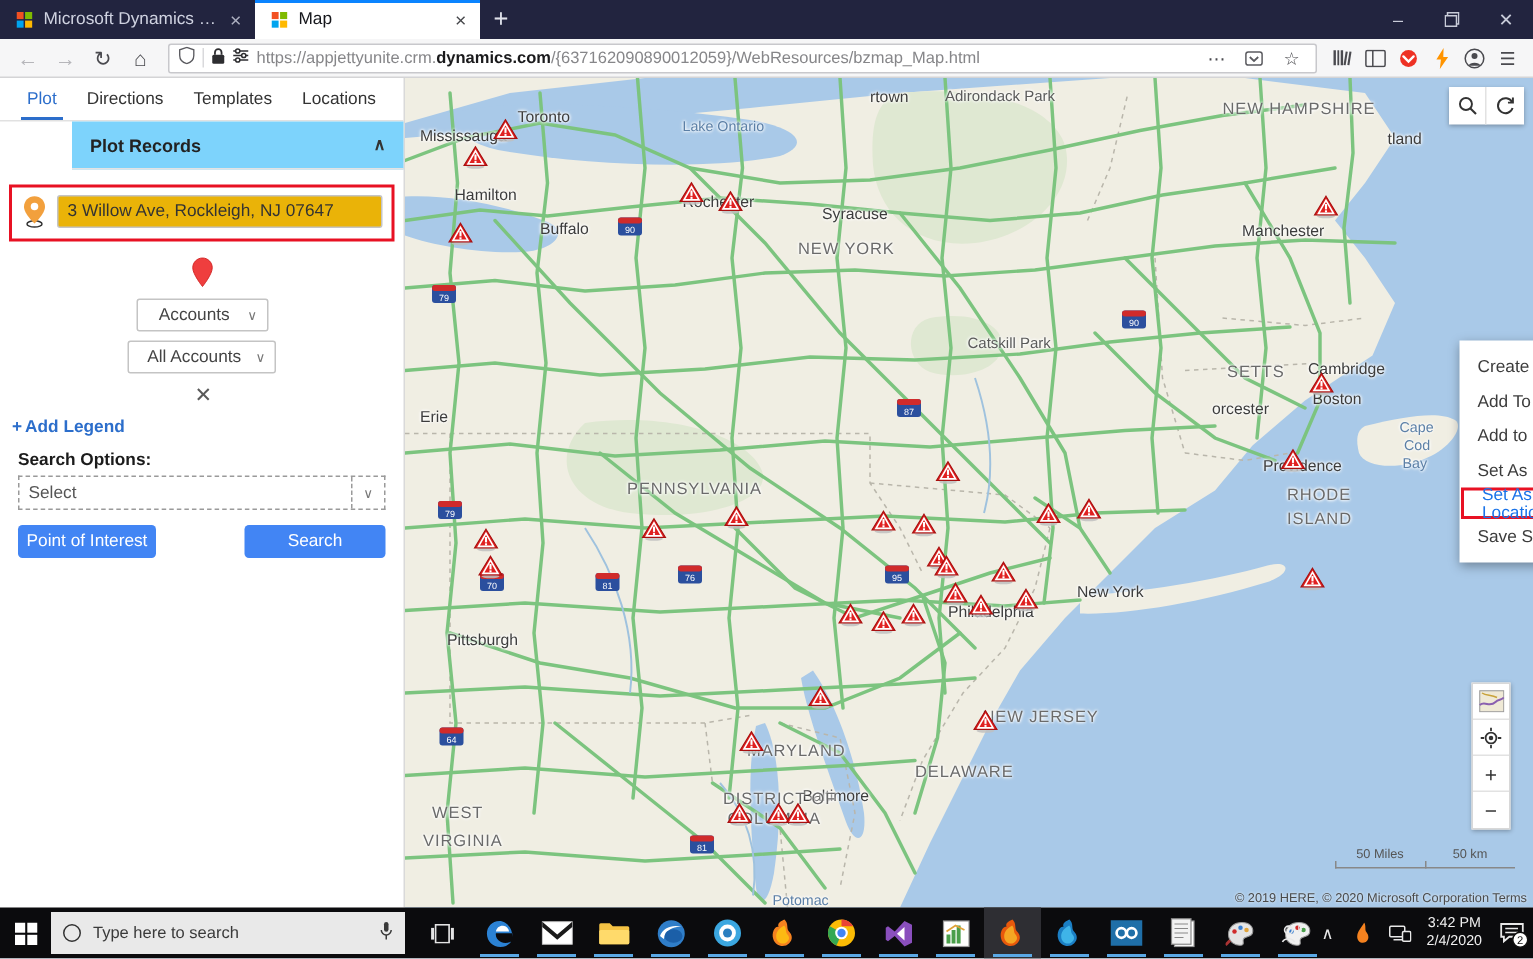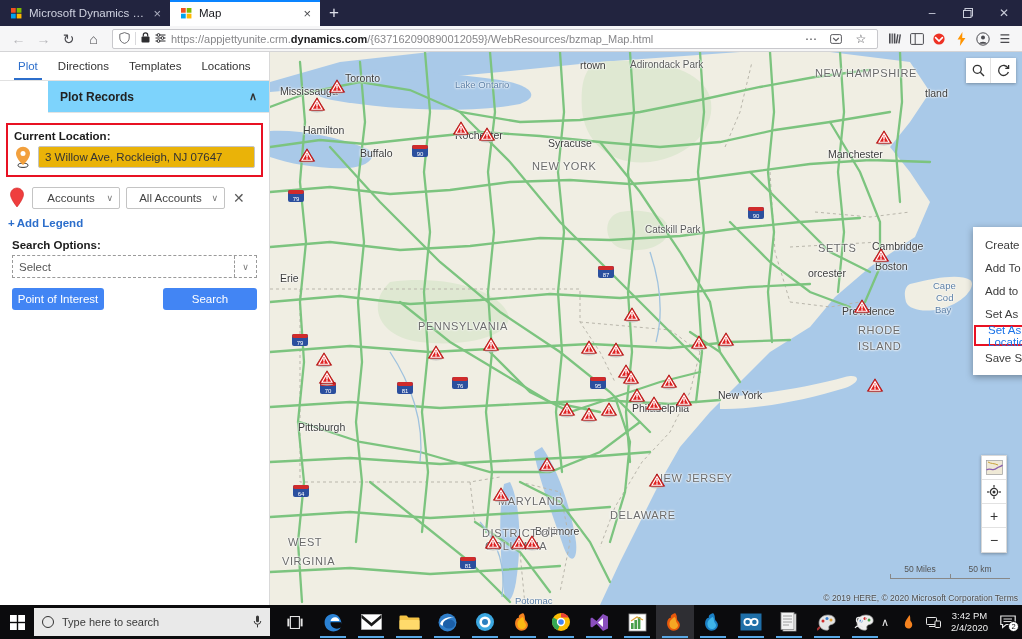--- a/index.html
+++ b/index.html
@@ -104,21 +104,21 @@
   .txtinput {
     flex: 1; height: 22px; border: 1px solid #c4c4c4; background: #eab308;
     font-size: 11.5px; color: #333; padding: 0 6px; display: flex; align-items: center;
     border-radius: 2px;
   }
 
   .entityrow { padding: 6px 8px 0 8px; }
   .entityhead { display: flex; align-items: center; font-size: 11.5px; font-weight: bold; color: #1b1b1b; }
   .clusterwrap { margin-left: auto; display: flex; align-items: center; gap: 5px; font-weight: normal; }
   .cb { width: 12px; height: 12px; border: 1px solid #9b9b9b; background: #fff; display: block; }
-  .selrow { display: flex; align-items: center; gap: 6px; margin-top: 4px; }
+  .selrow { display: flex; align-items: center; gap: 6px; margin-top: 4px; flex-direction: column; }
   .sel {
     height: 22px; border: 1px solid #c4c4c4; border-radius: 2px; background: #fff;
     display: flex; align-items: center; justify-content: center; position: relative;
     font-size: 11.5px; color: #444; padding: 0 18px 0 8px;
   }
   .sel .cv { position: absolute; right: 6px; font-size: 9px; color: #777; }
   .sel.w1 { width: 88px; }
   .sel.w2 { width: 99px; }
   .xbtn { color: #5a5a5a; font-size: 14px; margin-left: 2px; }
   .addlegend { color: #2c6ecb; font-size: 11.5px; padding: 8px 8px 0 8px; font-weight: bold; }
@@ -355,21 +355,20 @@
       <div class="ptabclose">✕</div>
     </div>
 
     <div class="sectionhead">
       <span>Plot Records</span>
       <span class="chev">∧</span>
     </div>
 
     <div class="panelbody">
       <div class="redbox">
-        <div class="lbl">Current Location:</div>
         <div class="locrow">
           <span class="pinwrap">
             <svg width="16" height="22" viewBox="0 0 16 22">
               <ellipse cx="8" cy="19.3" rx="5" ry="2.1" fill="none" stroke="#333" stroke-width="1"></ellipse>
               <path d="M8 0.8 C4.1 0.8 1 3.9 1 7.8 C1 12.6 8 19 8 19 C8 19 15 12.6 15 7.8 C15 3.9 11.9 0.8 8 0.8 Z" fill="#f2a03d"></path>
               <circle cx="8" cy="7.6" r="2.5" fill="#fff"></circle>
             </svg>
           </span>
           <div class="txtinput" placeholder="Enter location">3 Willow Ave, Rockleigh, NJ 07647</div>
         </div>

